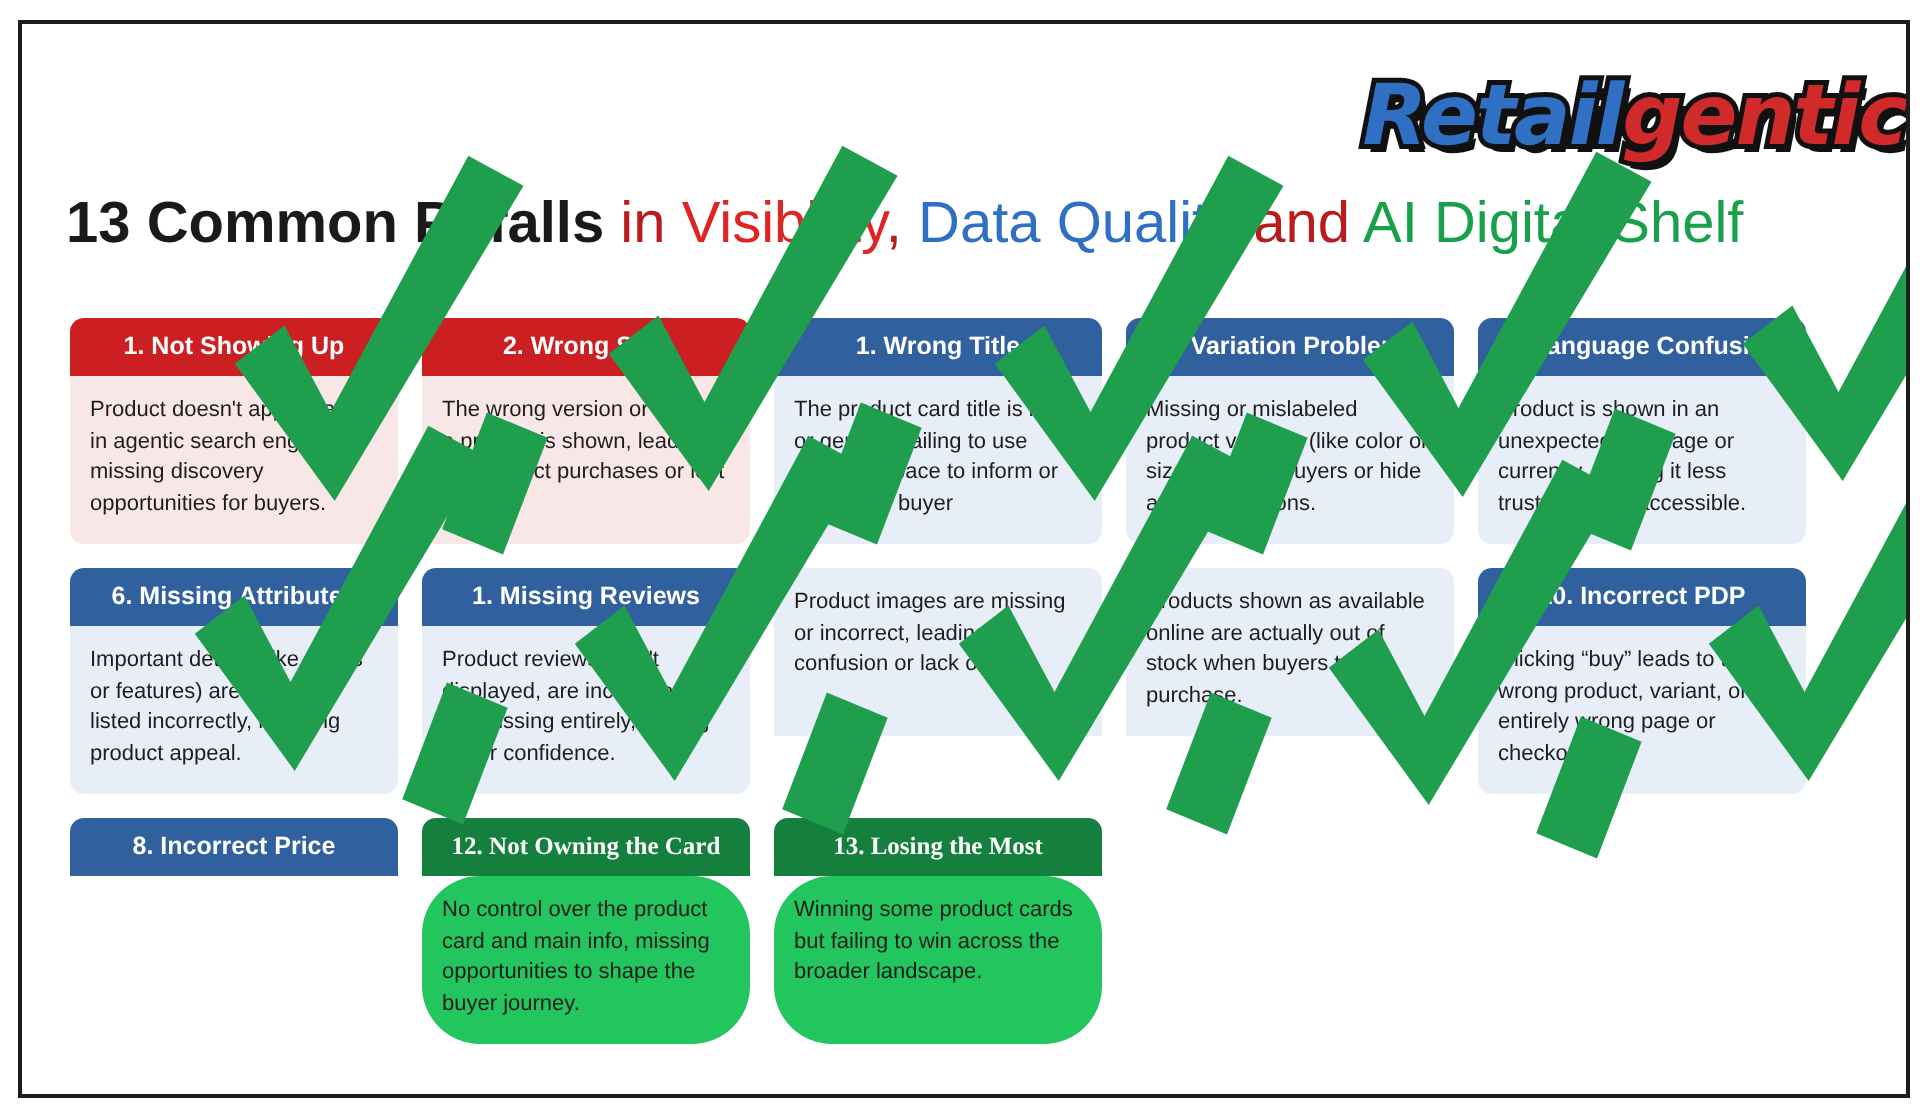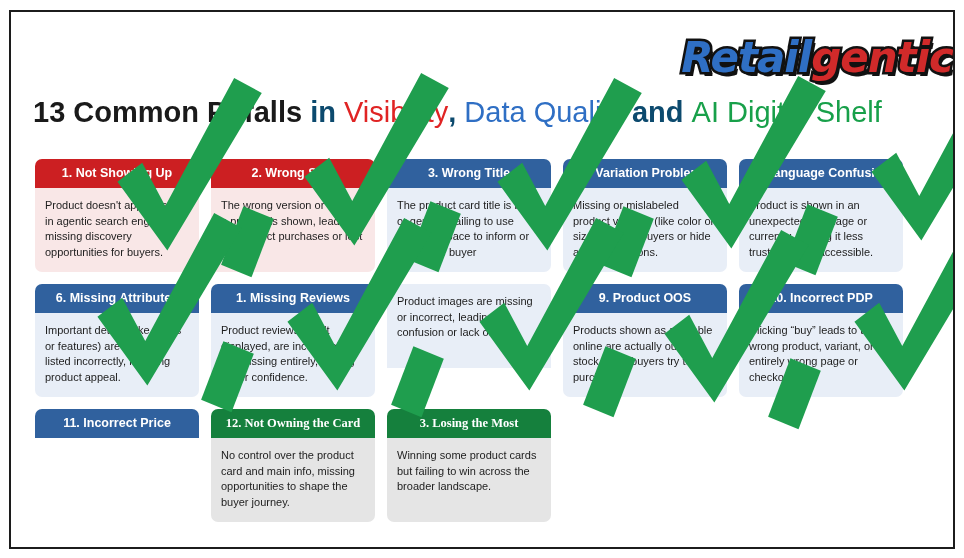--- a/index.html
+++ b/index.html
@@ -56,21 +56,21 @@
     position: absolute;
     left: 22px;
     top: 80px;
     width: 902px;
     font-size: 29px;
     line-height: 40px;
     white-space: nowrap;
     color: #1a1a1a;
   }
   #headline .bold  { font-weight: bold; color: #1a1a1a; }
-  #headline .plain { font-weight: bold; color: #0c4a6e; }
+  #headline .plain { font-weight: normal; color: #b91c1c; }
   #headline .red   { color: #e02424; }
   #headline .blue  { color: #2f6fc4; }
   #headline .green { color: #18a04a; }
 
   
   #grid {
     position: absolute;
     left: 24px;
     top: 147px;
     width: 898px;
@@ -104,21 +104,21 @@
     line-height: 15.5px;
     color: #1d1d1d;
     min-height: 84px;
   }
   
   .theme-red  .card-head { background: #cc1f22; }
   .theme-red  .card-body { background: #f9e7e7; }
   .theme-blue .card-head { background: #30619e; }
   .theme-blue .card-body { background: #e8eef7; }
   .theme-green .card-head { background: #15803d; font-family: Liberation Serif, serif; }
-  .theme-green .card-body { background: #e5e5e5; }
+  .theme-green .card-body { background: #22c55e; border-radius: 29px; }
 
   
   #checks {
     position: absolute;
     left: 0; top: 0;
     width: 946px; height: 539px;
     pointer-events: none;
   }
 </style>
 </head>
@@ -137,21 +137,21 @@
         <div class="row">
           <div class="card theme-red">
             <div class="card-head">1. Not Showing Up</div>
             <div class="card-body">Product doesn't appear at all in agentic search engines, missing discovery opportunities for buyers.</div>
           </div>
           <div class="card theme-red">
             <div class="card-head">2. Wrong SKU</div>
             <div class="card-body">The wrong version or size of a product is shown, leading to incorrect purchases or lost sales.</div>
           </div>
           <div class="card theme-blue">
-            <div class="card-head">3. Wrong Title</div>
+            <div class="card-head">1. Wrong Title</div>
             <div class="card-body">The product card title is brief or generic, failing to use valuable space to inform or attract the buyer</div>
           </div>
           <div class="card theme-blue">
             <div class="card-head">4. Variation Problems</div>
             <div class="card-body">Missing or mislabeled product variants (like color or size) confuse buyers or hide available options.</div>
           </div>
           <div class="card theme-blue">
             <div class="card-head">5. Language Confusion</div>
             <div class="card-body">Product is shown in an unexpected language or currency, making it less trustworthy or accessible.</div>
           </div>
@@ -162,38 +162,37 @@
             <div class="card-body">Important details (like specs or features) are left out or listed incorrectly, lowering product appeal.</div>
           </div>
           <div class="card theme-blue">
             <div class="card-head">1. Missing Reviews</div>
             <div class="card-body">Product reviews aren't displayed, are incomplete, or are missing entirely, hurting buyer confidence.</div>
           </div>
           <div class="card theme-blue">
             <div class="card-body">Product images are missing or incorrect, leading to confusion or lack of trust.</div>
           </div>
           <div class="card theme-blue">
-            <div class="card-head">9. Product OOS</div>
             <div class="card-body">Products shown as available online are actually out of stock when buyers try to purchase.</div>
           </div>
           <div class="card theme-blue">
             <div class="card-head">10. Incorrect PDP</div>
             <div class="card-body">Clicking “buy” leads to the wrong product, variant, or entirely wrong page or checkout.</div>
           </div>
         </div>
         <div class="row">
           <div class="card theme-blue">
-            <div class="card-head">11. Incorrect Price</div>
+            <div class="card-head">8. Incorrect Price</div>
           </div>
           <div class="card theme-green">
             <div class="card-head">12. Not Owning the Card</div>
             <div class="card-body">No control over the product card and main info, missing opportunities to shape the buyer journey.</div>
           </div>
           <div class="card theme-green">
-            <div class="card-head">3. Losing the Most</div>
+            <div class="card-head">13. Losing the Most</div>
             <div class="card-body">Winning some product cards but failing to win across the broader landscape.</div>
           </div>
           <div class="card empty"></div>
           <div class="card empty"></div>
         </div>
       </div>
 
     <svg id="checks" viewBox="0 0 946 539" xmlns="http://www.w3.org/2000/svg">
         <g transform="translate(108,110) rotate(4) scale(1.3)">
           <path d="M 2 46 L 20 30 L 40 62 L 86 -40 L 108 -30 L 44 96 Z" fill="#1f9e4e"></path>

